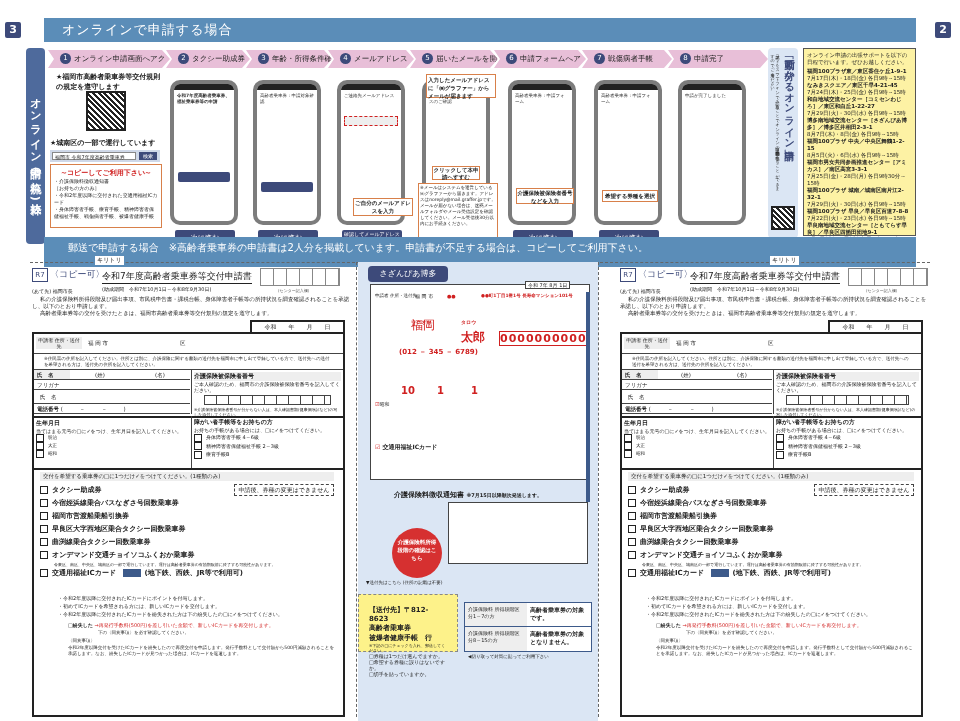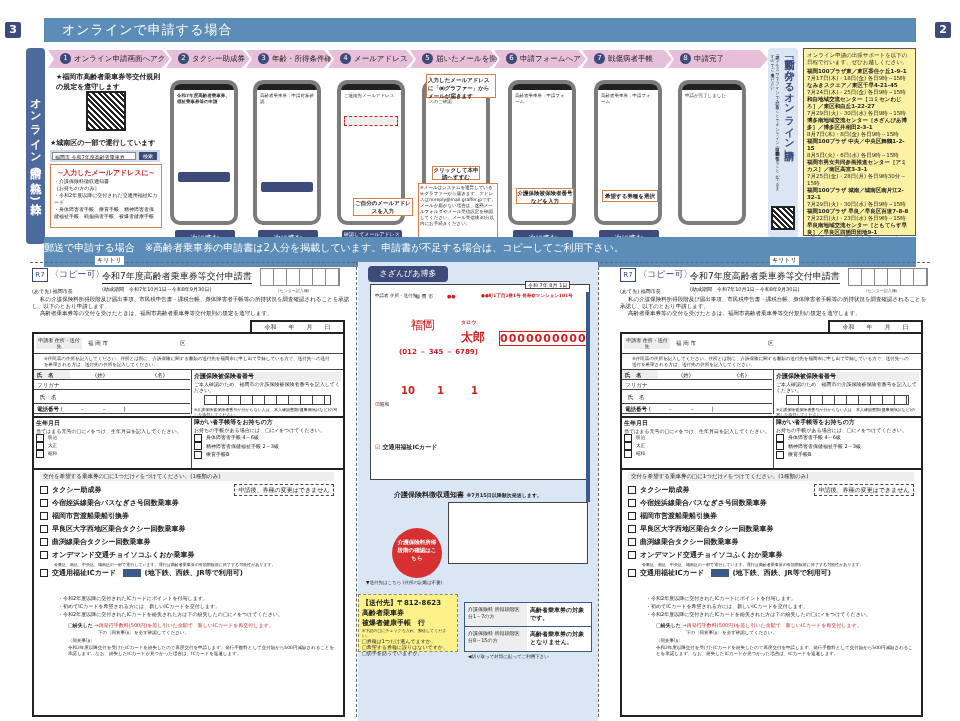--- a/index.html
+++ b/index.html
@@ -10,21 +10,21 @@
 .vside{left:26px;top:48px;width:19px;height:196px;background:#4e6a9c;border-radius:4px;color:#fff;font-size:11px;font-weight:bold;writing-mode:vertical-rl;text-align:center;line-height:19px;letter-spacing:1px}
 .step{top:50px;height:18px;background:#e8bfd8;color:#222;font-size:7.5px;line-height:18px;padding-left:12px;clip-path:polygon(0 0,calc(100% - 8px) 0,100% 50%,calc(100% - 8px) 100%,0 100%,6px 50%)}
 .step .n{display:inline-block;width:11px;height:11px;border-radius:50%;background:#3d4a7a;color:#fff;text-align:center;line-height:11px;font-size:7px;margin-right:3px;vertical-align:middle}
 .phone{top:80px;width:68px;height:145px;border:4px solid #7c7c7c;border-radius:10px;background:#fff;overflow:hidden}
 .phone .bar{height:6px;background:#222}
 .phone .t{font-size:4.5px;padding:3px;color:#333;line-height:6px}
 .phone .btn{margin:4px;height:10px;background:#3d4a7a;border-radius:2px}
 .nextbtn{top:230px;width:60px;height:16px;background:#3d4a7a;color:#fff;font-size:7px;text-align:center;line-height:16px;border-radius:2px}
 .small{font-size:7px;line-height:10px}
 .qr{background:repeating-linear-gradient(45deg,#222 0 2px,#fff 2px 4px),#222;border:2px solid #222}
-.mailhdr{left:44px;top:237px;width:872px;height:30px;background:#5b8db8;color:#fff;font-size:10px;line-height:22px;}
+.mailhdr{left:44px;top:237px;width:872px;height:30px;background:#5b8db8;color:#fff;font-size:10px;line-height:22px;padding-left:24px}
 .cut{border-top:1px dashed #666}
 .form{border:2px solid #222;background:#fff}
 .cb{display:inline-block;width:8px;height:8px;border:1px solid #222;vertical-align:middle;margin-right:4px}
 .ticket{font-size:7px;font-weight:bold;line-height:13px;height:13px}
 .rowline{border-bottom:1px solid #444}
 .red{color:#d02020}
 .yellowbox{background:#fdf2a4}
 </style>
 </head>
 <body>
@@ -45,21 +45,21 @@
 <div class="abs step" style="left:668px;width:100px"><span class="n">8</span><span>申請完了</span></div>
 
 <div class="abs small" style="left:56px;top:72px;width:110px;font-weight:bold;font-size:7px">★福岡市高齢者乗車券等交付規則の規定を遵守します</div>
 <div class="abs qr" style="left:86px;top:91px;width:40px;height:40px"></div>
 <div class="abs small" style="left:50px;top:138px;font-weight:bold;font-size:7px">★城南区の一部で運行しています</div>
 <div class="abs" style="left:50px;top:150px;width:110px;height:12px;background:#cfd8e8;padding:1px">
   <span class="abs" style="left:2px;top:2px;width:84px;height:8px;background:#fff;font-size:5px;line-height:8px;padding-left:2px;border:1px solid #888">福岡市 令和7年度高齢者乗車券</span>
   <span class="abs" style="left:89px;top:2px;width:18px;height:8px;background:#3d4a7a;color:#fff;font-size:5px;line-height:8px;text-align:center">検索</span>
 </div>
 <div class="abs" style="left:50px;top:164px;width:112px;height:64px;border:1px solid #d8804a;padding:3px;background:#fff">
-  <div style="font-size:7px;color:#d02020;font-weight:bold;text-align:center">~入力したメールアドレスに~</div>
+  <div style="font-size:7px;color:#d02020;font-weight:bold;text-align:center">~コピーしてご利用下さい~</div>
   <div style="font-size:5px;line-height:7px">・介護保険料徴収通知書</div>
   <div style="font-size:5px;line-height:7px">［お持ちの方のみ］</div>
   <div style="font-size:5px;line-height:7px">・令和2年度以降に交付された交通用福祉ICカード</div>
   <div style="font-size:5px;line-height:7px">・身体障害者手帳、療育手帳、精神障害者保健福祉手帳、戦傷病者手帳、被爆者健康手帳</div>
 </div>
 
 <div class="abs phone" style="left:170px">
     <div class="bar"></div>
     <div class="t" style="font-weight:bold">令和7年度高齢者乗車券、福祉乗車券等の申請</div>
     <div style="height:60px"></div>
@@ -305,21 +305,21 @@
     <div class="abs red" style="left:66px;top:100px;font-size:10px;font-weight:bold">1</div>
     <div class="abs red" style="left:100px;top:100px;font-size:10px;font-weight:bold">1</div>
     <div class="abs" style="left:4px;top:116px;font-size:5px"><span class="red">☑</span><span>昭和</span></div>
     <div class="abs" style="left:4px;top:158px;font-size:6px;font-weight:bold"><span class="red">☑</span> <span>交通用福祉ICカード</span></div>
   </div>
   <div class="abs" style="left:228px;top:30px;width:4px;height:210px;background:#3d5a8a"></div>
   <div class="abs" style="left:36px;top:228px;font-size:7px;font-weight:bold"><span>介護保険料徴収通知書</span> <span style="font-size:5px">※7月15日以降順次発送します。</span></div>
   <div class="abs" style="left:90px;top:240px;width:140px;height:62px;background:#fff;border:1px solid #444"></div>
   <div class="abs" style="left:34px;top:266px;width:50px;height:50px;border-radius:50%;background:#d63030;color:#fff;font-size:5.5px;text-align:center;padding:10px 4px;line-height:8px;font-weight:bold">介護保険料所得段階の確認はこちら</div>
   <div class="abs" style="left:8px;top:318px;font-size:4.5px;line-height:6px;width:80px">▼送付先はこちら (住所の記載は不要)</div>
-  <div class="abs" style="left:0;top:332px;width:100px;height:58px;background:#fdf28a;border:1px dashed #888;padding:3px">
+  <div class="abs" style="left:0;top:332px;width:100px;height:58px;background:#fdf28a;border:1px dashed #888;padding:10px">
     <div style="font-size:7px;font-weight:bold">【送付先】〒812-8623</div>
     <div style="font-size:7px;font-weight:bold">高齢者乗車券</div>
     <div style="font-size:7px;font-weight:bold">被爆者健康手帳　行</div>
     <div style="font-size:4px">※下記の□にチェックを入れ、郵送してください。</div>
     <div style="font-size:5px">□券種は1つだけ選んでますか。</div>
     <div style="font-size:5px">□希望する券種に誤りはないですか。</div>
     <div style="font-size:5px">□切手を貼っていますか。</div>
   </div>
   <div class="abs" style="left:106px;top:340px;width:128px;border:1px solid #3d5a8a;background:#fff">
     <div style="display:flex;height:24px;border-bottom:1px solid #3d5a8a">

